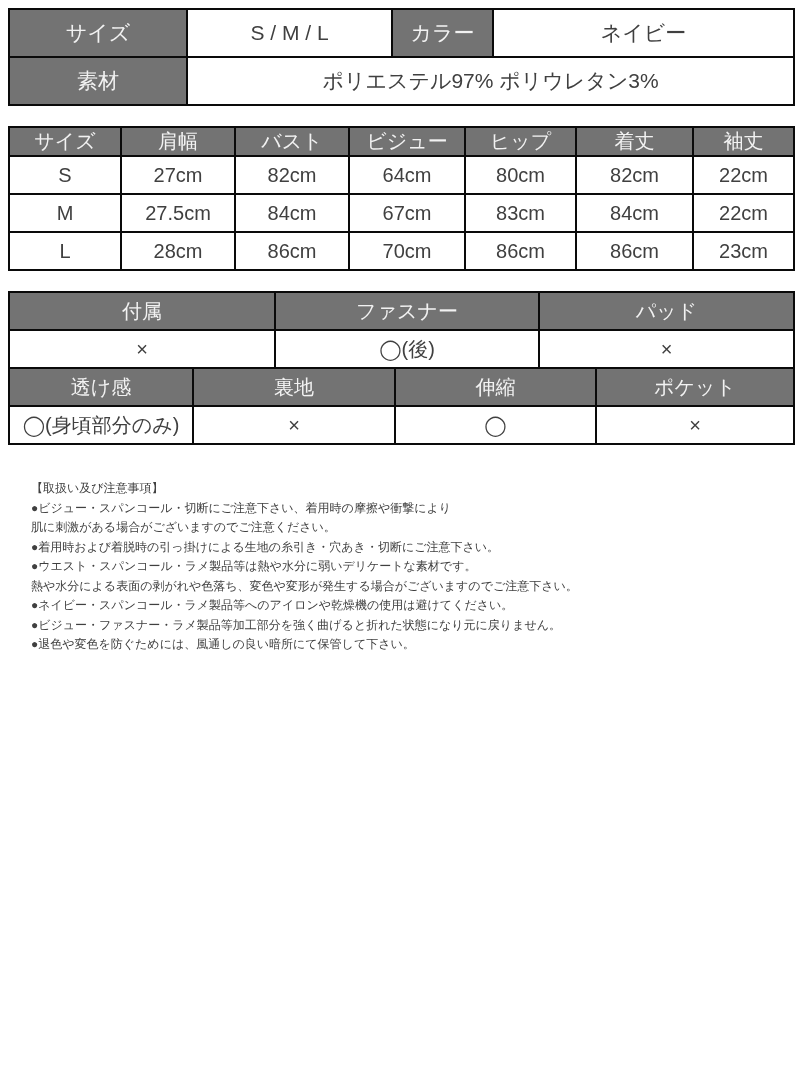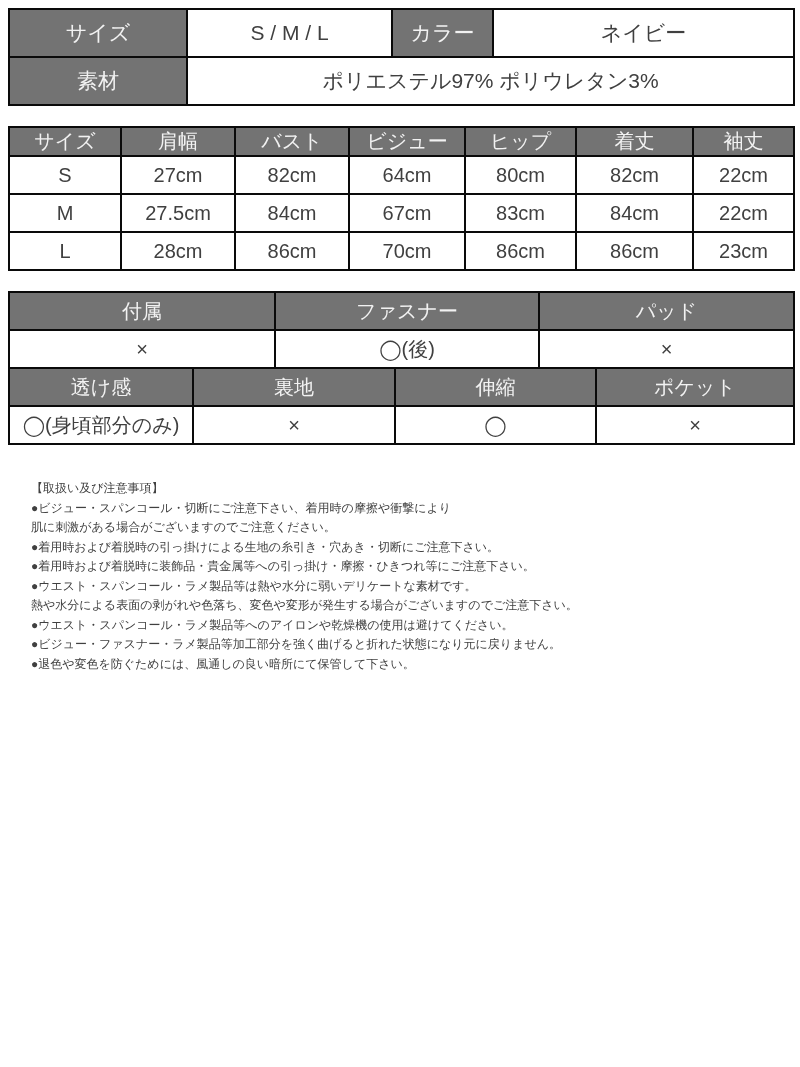--- a/index.html
+++ b/index.html
@@ -173,21 +173,20 @@
       <td>×</td>
     </tr>
   </tbody>
     </table>
 
   <div class="care-notes">
     <div class="line">【取扱い及び注意事項】</div>
     <div class="line">●ビジュー・スパンコール・切断にご注意下さい、着用時の摩擦や衝撃により</div>
     <div class="line">肌に刺激がある場合がございますのでご注意ください。</div>
     <div class="line">●着用時および着脱時の引っ掛けによる生地の糸引き・穴あき・切断にご注意下さい。</div>
-    <div class="line">●着用時および着脱時に装飾品・貴金属等への引っ掛け・摩擦・ひきつれ等にご注意下さい。</div>
     <div class="line">●ウエスト・スパンコール・ラメ製品等は熱や水分に弱いデリケートな素材です。</div>
     <div class="line">熱や水分による表面の剥がれや色落ち、変色や変形が発生する場合がございますのでご注意下さい。</div>
-    <div class="line">●ウエスト・スパンコール・ラメ製品等へのアイロンや乾燥機の使用は避けてください。</div>
+    <div class="line">●ネイビー・スパンコール・ラメ製品等へのアイロンや乾燥機の使用は避けてください。</div>
     <div class="line">●ビジュー・ファスナー・ラメ製品等加工部分を強く曲げると折れた状態になり元に戻りません。</div>
     <div class="line">●退色や変色を防ぐためには、風通しの良い暗所にて保管して下さい。</div>
   </div>
 
 </div>
 
 </body></html>

